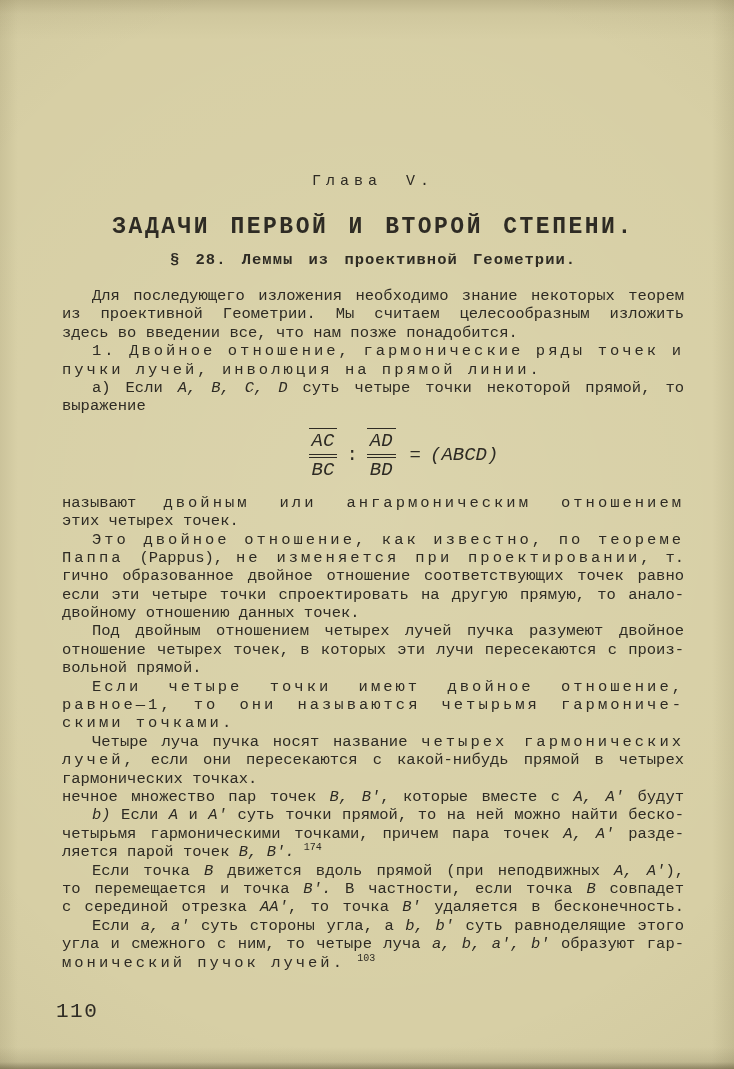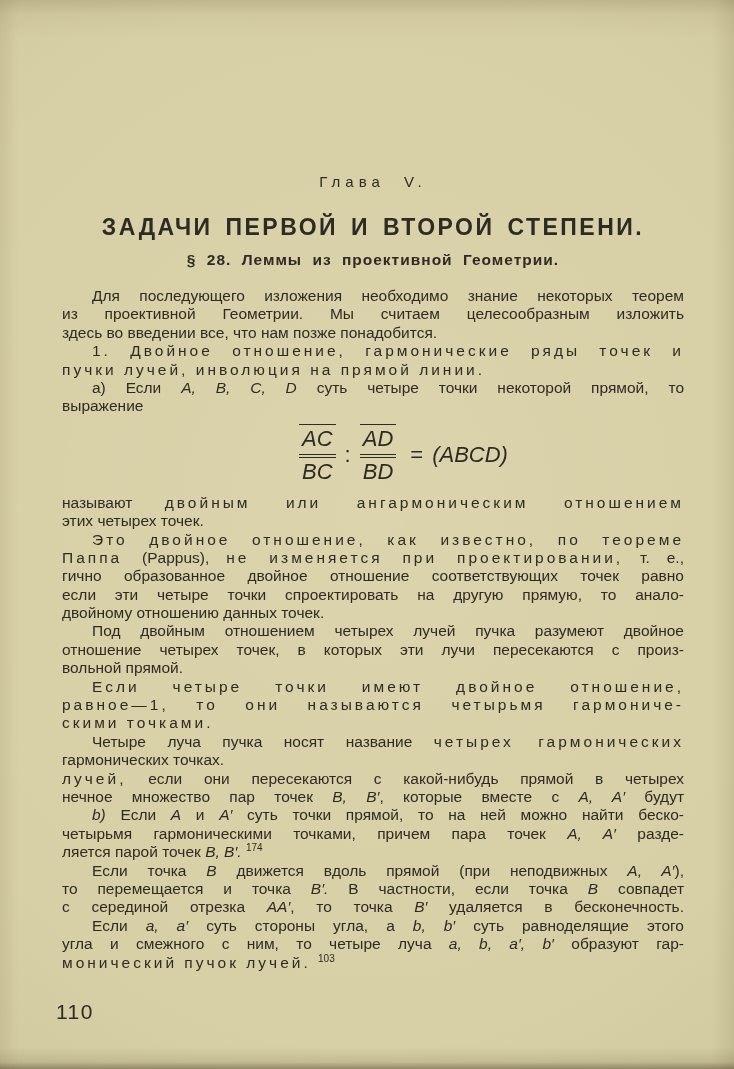--- a/index.html
+++ b/index.html
@@ -4,38 +4,38 @@
 <style>
   html,body{margin:0;padding:0;background:#888;}
   .page{
     position:relative;width:734px;height:1069px;overflow:hidden;
     background-color:#d7cfa5;
     background-image:
       radial-gradient(ellipse 120% 90% at 50% 48%, rgba(255,255,240,0.10) 0%, rgba(0,0,0,0) 55%, rgba(60,50,20,0.10) 100%),
       linear-gradient(180deg, rgba(120,108,70,0.25) 0px, rgba(120,108,70,0.08) 14px, rgba(0,0,0,0) 40px),
       linear-gradient(0deg, rgba(60,50,25,0.45) 0px, rgba(60,50,25,0.12) 7px, rgba(0,0,0,0) 22px),
       linear-gradient(90deg, rgba(90,80,45,0.10) 0px, rgba(0,0,0,0) 18px, rgba(0,0,0,0) 712px, rgba(90,80,45,0.12) 734px);
-    font-family:Liberation Sans, sans-serif;
+    font-family:Liberation Mono, monospace;
     color:#2e2b24;
   }
   .chapter{position:absolute;top:173px;left:62px;width:622px;text-align:center;
     font-size:15px;letter-spacing:5px;word-spacing:10px;}
   .title{position:absolute;top:214px;left:62px;width:622px;text-align:center;
     font-weight:bold;font-size:23px;letter-spacing:2.5px;word-spacing:4px;}
   .section{position:absolute;top:251px;left:62px;width:622px;text-align:center;
     font-weight:bold;font-size:15.5px;letter-spacing:1px;word-spacing:5px;}
   .bodytext{position:absolute;top:287px;left:62px;width:622px;font-size:15.5px;}
   .line{height:18.4px;line-height:18.4px;overflow:hidden;}
   .line.j{text-align:justify;text-align-last:justify;}
   .line.ind{padding-left:30px;}
   .sp{letter-spacing:3px;}
   .it{font-style:italic;}
   sup{font-size:10px;line-height:0;letter-spacing:0;}
   .formula{height:78px;display:flex;align-items:center;justify-content:center;
-    padding-left:56px;font-size:22px;font-style:italic;}
+    padding-left:56px;font-size:19px;font-style:italic;}
   .frac{display:inline-flex;flex-direction:column;align-items:center;margin:0 5px;}
   .ol{display:inline-block;border-top:1.5px solid #2e2b24;padding:1px 3px 0 3px;}
   .bar{align-self:stretch;height:0;border-top:1.5px solid #2e2b24;margin:2px 0 2px 0;}
   .den .ol{margin-top:0;}
   .fop{margin:0 4px;font-style:normal;}
   .feq{margin:0 9px;font-style:normal;}
   .pagenum{position:absolute;left:56px;top:1000px;font-size:21px;letter-spacing:1.5px;}
 </style>
 </head>
 <body>
@@ -80,22 +80,22 @@
         <div class="line j"><span>гично образованное двойное отношение соответствующих точек равно</span></div>
         <div class="line j"><span>если эти четыре точки спроектировать на другую прямую, то анало-</span></div>
         <div class="line"><span>двойному отношению данных точек.</span></div>
         <div class="line j ind"><span>Под двойным отношением четырех лучей пучка разумеют двойное</span></div>
         <div class="line j"><span>отношение четырех точек, в которых эти лучи пересекаются с произ-</span></div>
         <div class="line"><span>вольной прямой.</span></div>
         <div class="line j ind"><span class="sp">Если четыре точки имеют двойное отношение,</span></div>
         <div class="line j"><span class="sp">равное—1, то они называются четырьмя гармониче-</span></div>
         <div class="line"><span class="sp">скими точками.</span></div>
         <div class="line j ind"><span>Четыре луча пучка носят название </span><span class="sp">четырех гармонических</span></div>
+        <div class="line j"><span class="sp">лучей,</span><span> если они пересекаются с какой-нибудь прямой в четырех</span></div>
         <div class="line"><span>гармонических точках.</span></div>
-        <div class="line j"><span class="sp">лучей,</span><span> если они пересекаются с какой-нибудь прямой в четырех</span></div>
         <div class="line j"><span>нечное множество пар точек </span><span class="it">B, B′</span><span>, которые вместе с </span><span class="it">A, A′</span><span> будут</span></div>
         <div class="line j ind"><span class="it">b) </span><span>Если </span><span class="it">A</span><span> и </span><span class="it">A′</span><span> суть точки прямой, то на ней можно найти беско-</span></div>
         <div class="line j"><span>четырьмя гармоническими точками, причем пара точек </span><span class="it">A, A′</span><span> разде-</span></div>
         <div class="line"><span>ляется парой точек </span><span class="it">B, B′. </span><sup>174</sup></div>
         <div class="line j ind"><span>Если точка </span><span class="it">B</span><span> движется вдоль прямой (при неподвижных </span><span class="it">A, A′</span><span>),</span></div>
         <div class="line j"><span>то перемещается и точка </span><span class="it">B′.</span><span> В частности, если точка </span><span class="it">B</span><span> совпадет</span></div>
         <div class="line j"><span>с серединой отрезка </span><span class="it">AA′</span><span>, то точка </span><span class="it">B′</span><span> удаляется в бесконечность.</span></div>
         <div class="line j ind"><span>Если </span><span class="it">a, a′</span><span> суть стороны угла, а </span><span class="it">b, b′</span><span> суть равноделящие этого</span></div>
         <div class="line j"><span>угла и смежного с ним, то четыре луча </span><span class="it">a, b, a′, b′</span><span> образуют гар-</span></div>
         <div class="line"><span class="sp">монический пучок лучей. </span><sup>103</sup></div>

